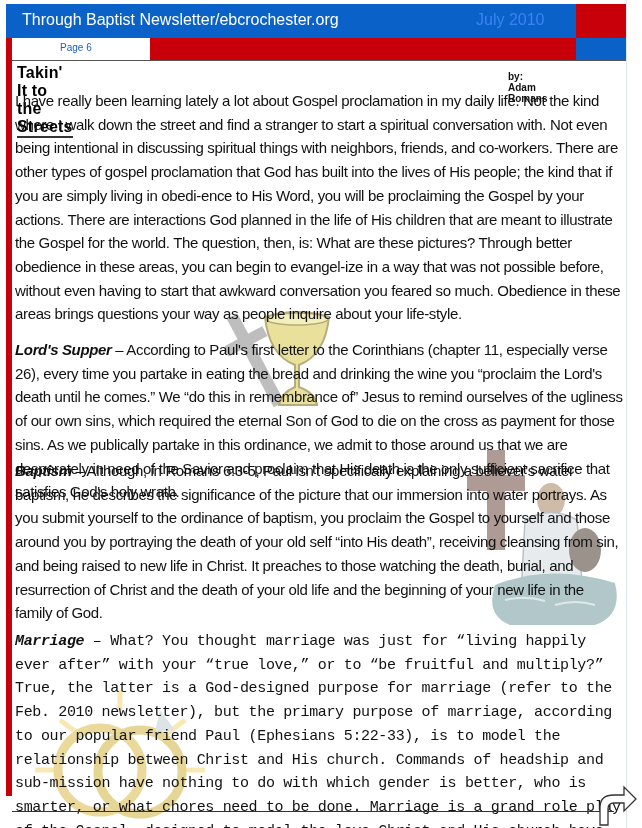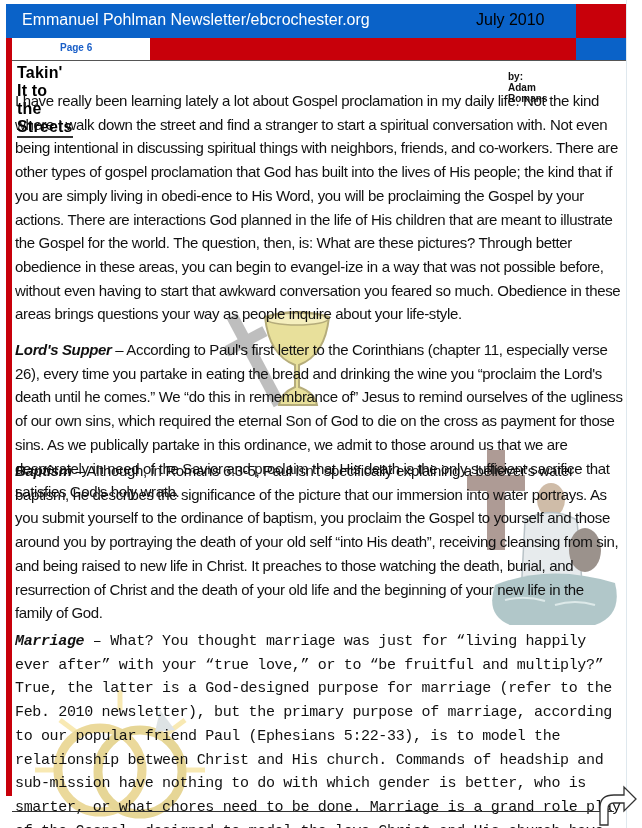--- a/index.html
+++ b/index.html
@@ -1,25 +1,25 @@
 <!DOCTYPE html>
 <html><head>
 <meta charset="utf-8">
 <style>
   html, body { margin:0; padding:0; background:#ffffff; }
   body { width:642px; height:828px; position:relative; overflow:hidden; font-family:"Liberation Sans", sans-serif; }
   .page-edge { position:absolute; left:626px; top:0; width:1px; height:828px; background:#dfe8ee; }
   .hdr-blue { position:absolute; left:6px; top:4px; width:570px; height:34px; background:#0a62c8; }
   .hdr-red-sq { position:absolute; left:576px; top:4px; width:50px; height:34px; background:#c8000a; }
   .hdr-title { position:absolute; left:22px; top:11px; font-size:16px; color:#ffffff; white-space:nowrap; }
-  .hdr-date { position:absolute; left:476px; top:11px; font-size:16px; color:#000000; white-space:nowrap; }
+  .hdr-date { position:absolute; left:476px; top:11px; font-size:16px; color:#3b82f6; white-space:nowrap; }
   .row2-white { position:absolute; left:12px; top:38px; width:138px; height:22px; background:#ffffff; border-bottom:1px solid #555; }
   .row2-red { position:absolute; left:150px; top:38px; width:426px; height:22px; background:#c8000a; border-bottom:1px solid #555; }
   .row2-blue { position:absolute; left:576px; top:38px; width:50px; height:22px; background:#0a62c8; border-bottom:1px solid #555;}
-  .page-label { position:absolute; left:60px; top:42px; font-size:10px; font-weight:bold; color:#1a5fc8; }
+  .page-label { position:absolute; left:60px; top:42px; font-size:10px; font-weight:normal; color:#1a5fc8; }
   .left-bar { position:absolute; left:6px; top:38px; width:6px; height:758px; background:#c8000a; }
   .bottom-rule { position:absolute; left:12px; top:811px; width:602px; height:1px; background:#333; }
   .title { position:absolute; left:17px; top:64px; font-family:Liberation Sans, sans-serif; font-weight:bold; font-size:16px; color:#000; border-bottom:2px solid #333; line-height:18px; letter-spacing:0.2px;}
   .byline { position:absolute; left:508px; top:71px; font-size:10px; font-weight:bold; color:#111; }
   .para { position:absolute; left:15px; width:608px; font-size:15px; line-height:23.7px; color:#111; letter-spacing:-0.35px; }
   .para b { font-style:italic; }
   .p1 { top:89px; }
   .p2 { top:338px; }
   .p3 { top:459px; }
   .p4 { top:630px;font-family:Liberation Mono, monospace; }
@@ -28,21 +28,21 @@
   .text-layer { position:absolute; left:0; top:0; }
 </style>
 </head>
 <body>
 
 <div class="page-edge"></div>
 
 <div>
   <div class="hdr-blue"></div>
   <div class="hdr-red-sq"></div>
-  <div class="hdr-title">Emmanuel Pohlman Newsletter/ebcrochester.org</div>
+  <div class="hdr-title">Through Baptist Newsletter/ebcrochester.org</div>
   <div class="hdr-date">July 2010</div>
   <div class="row2-white"></div>
   <div class="row2-red"></div>
   <div class="row2-blue"></div>
   <div class="page-label">Page 6</div>
 </div>
 
 <div class="left-bar"></div>
 
 <svg class="clip" style="left:225px;top:305px;" width="110" height="115" viewBox="0 0 110 115">

